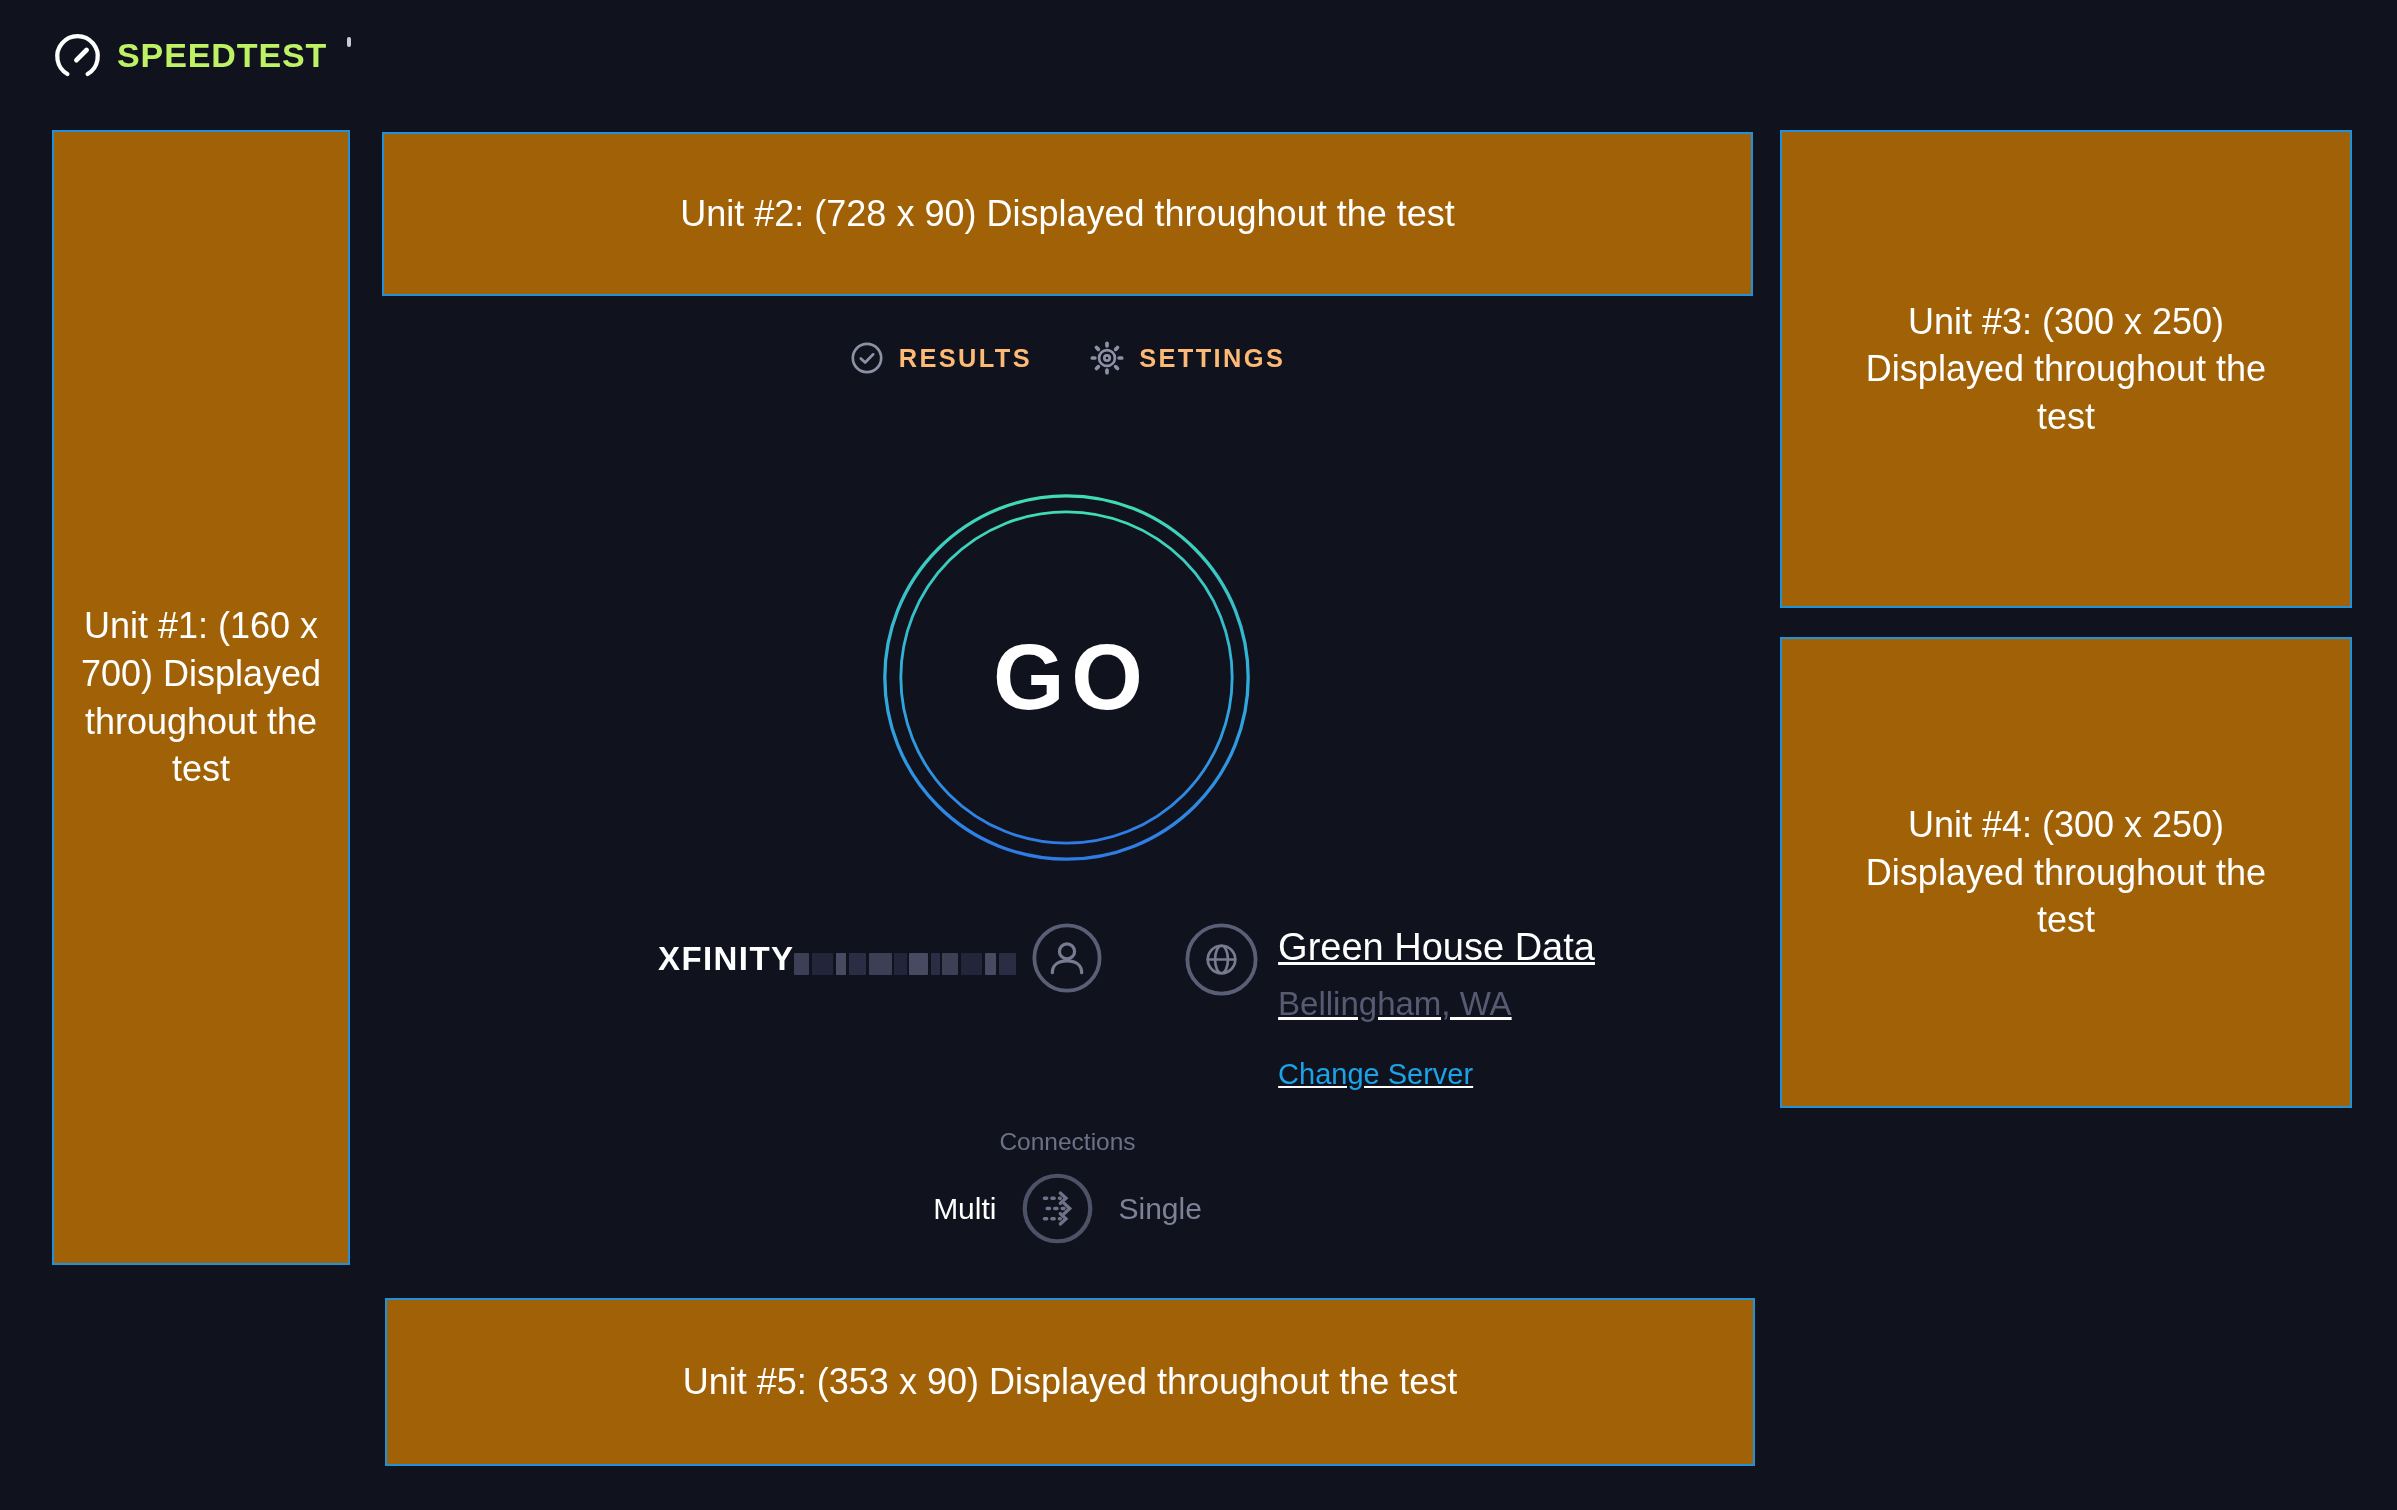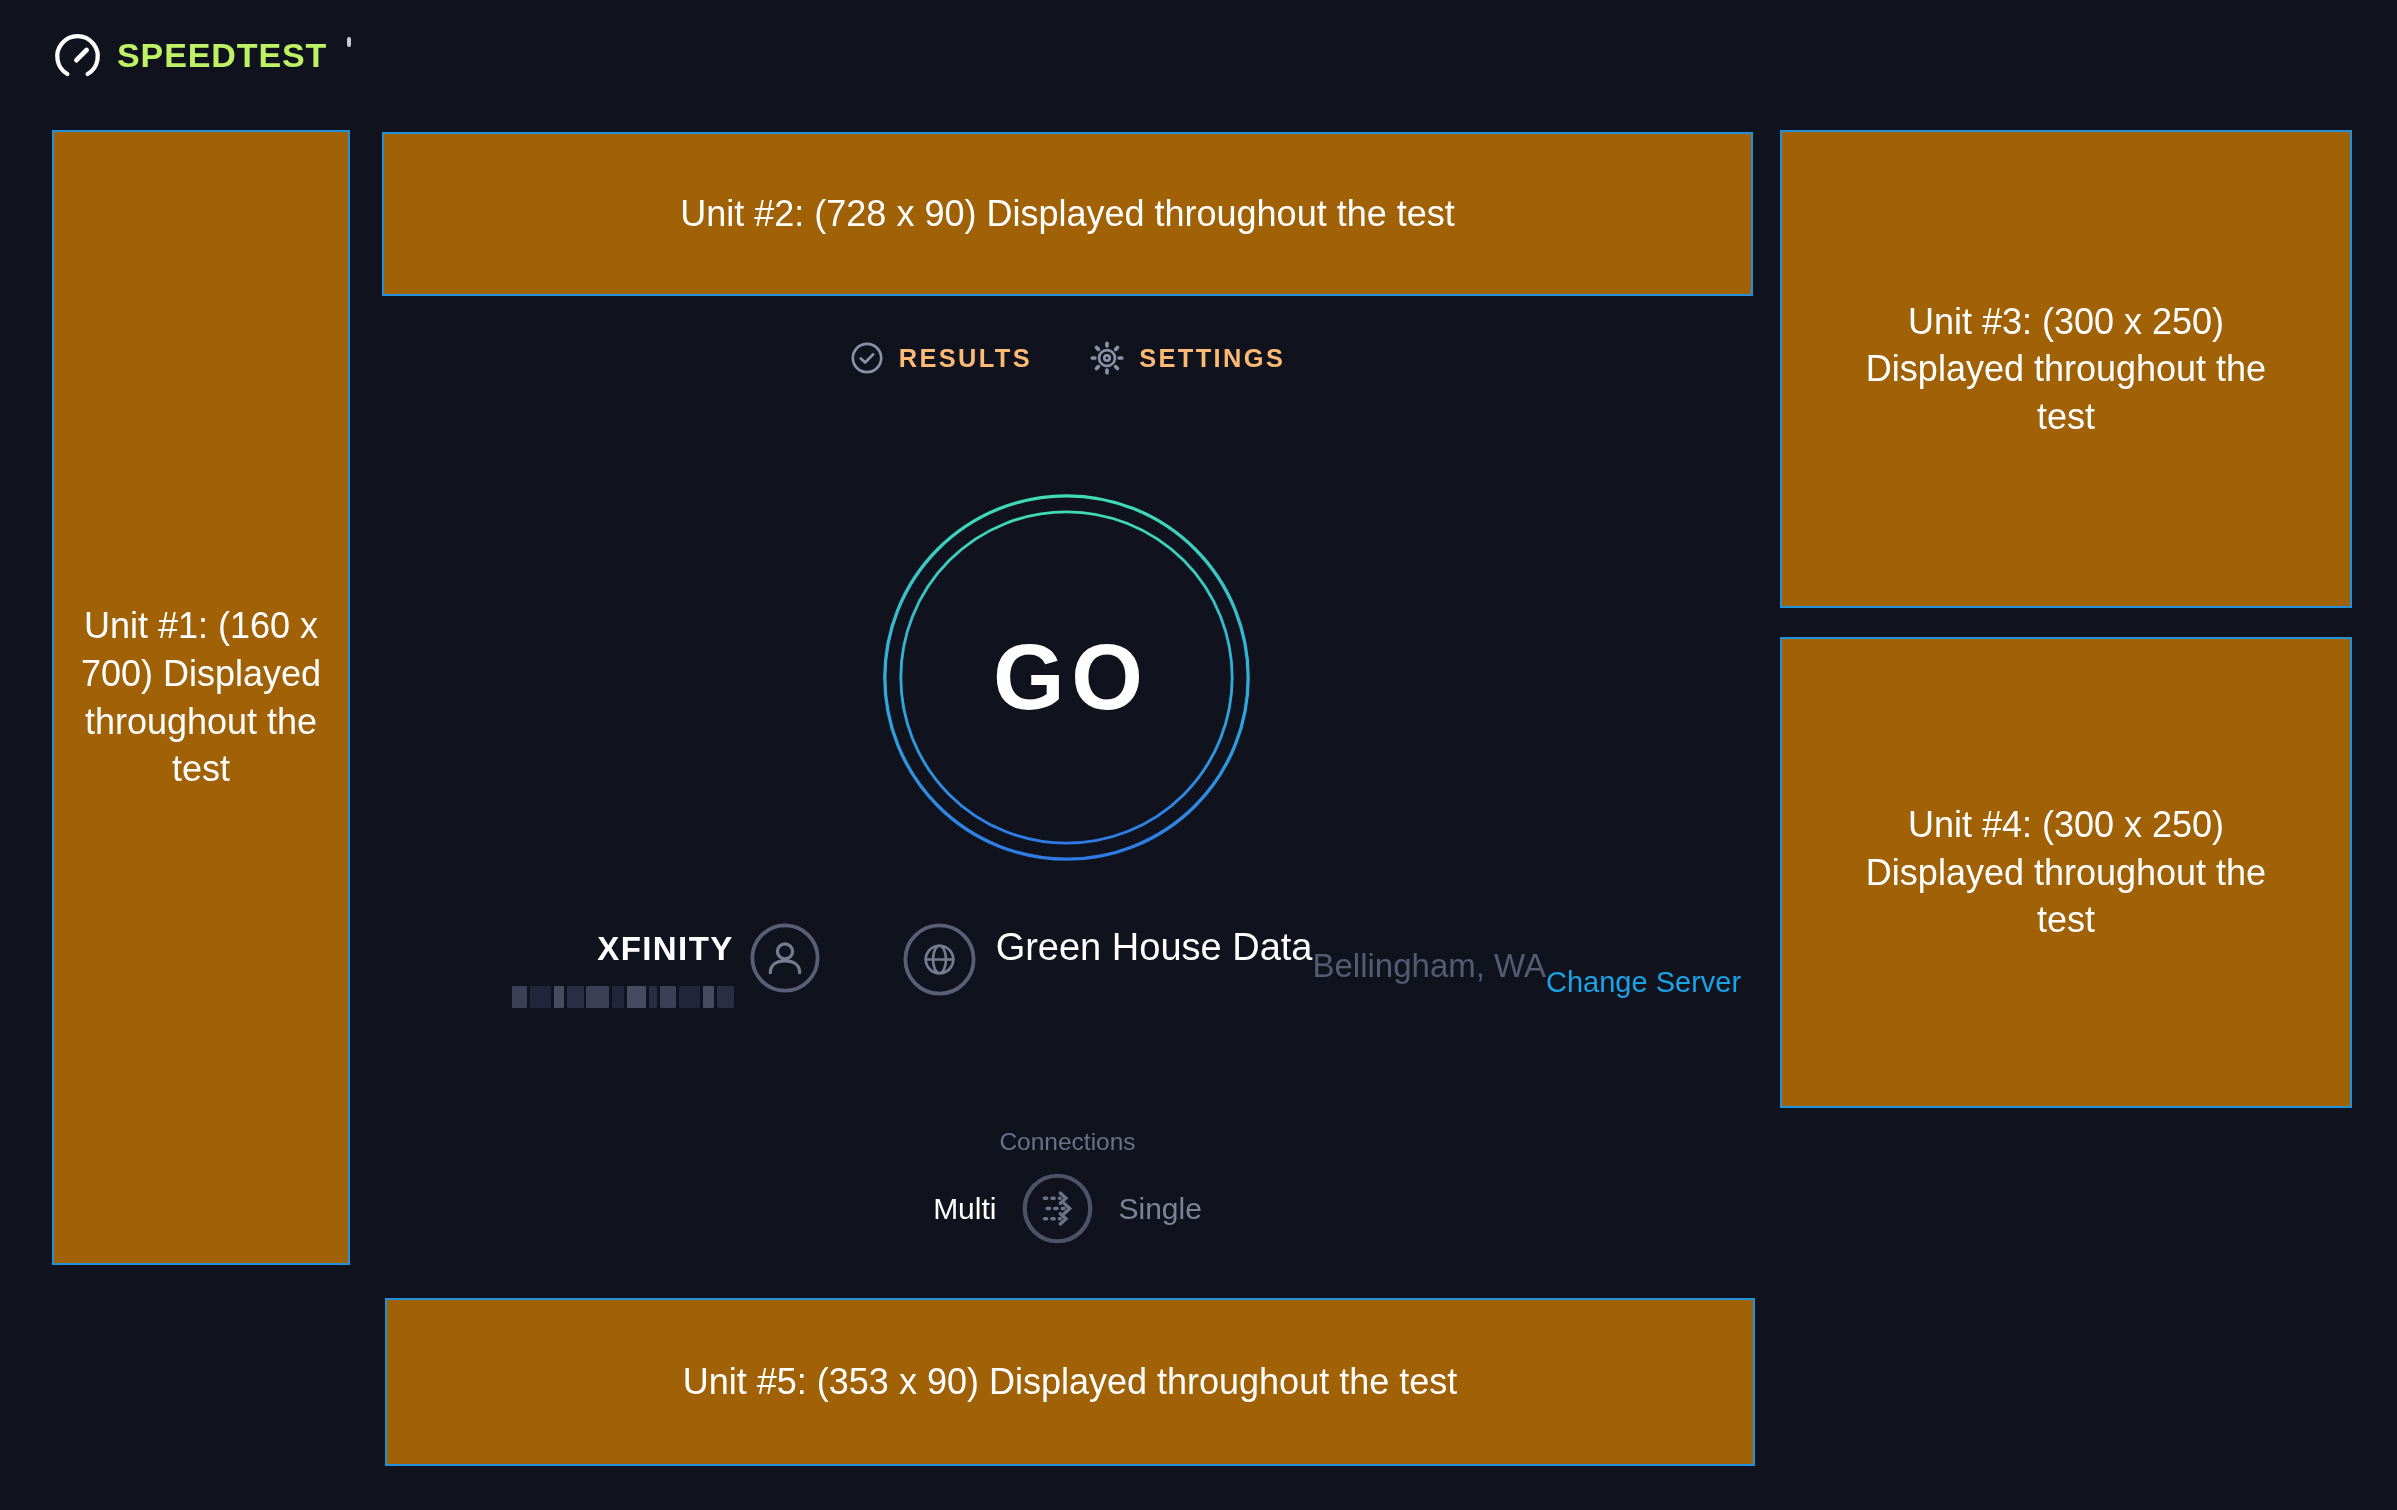--- a/index.html
+++ b/index.html
@@ -67,32 +67,32 @@
     color:#ffffff;
   }
 
   
   .info-row {
     position:absolute; left:382px; top:923px; width:1371px;
     display:flex; justify-content:center; align-items:flex-start;
     transform:translateX(59px);
   }
   .isp-block { display:flex; align-items:flex-start; gap:16px; }
-  .isp-text { display:flex; flex-direction:column; align-items:flex-end; padding-top:8.5px;text-align:right; }
+  .isp-text { display:flex; flex-direction:row; align-items:flex-end; padding-top:8.5px;text-align:right; }
   .isp-name { font-size:33px; font-weight:600; letter-spacing:1.4px; color:#ffffff; line-height:1; }
   .redacted-row { margin-top:21px; display:flex; gap:2.8px; height:22.6px; align-items:stretch; }
   .redacted-row span { display:inline-block; border-radius:0.9px; }
   .redacted-row span:nth-child(4n+1){ background:#3c3f55; }
   .redacted-row span:nth-child(4n+2){ background:#23253a; }
   .redacted-row span:nth-child(4n+3){ background:#474a60; }
   .redacted-row span:nth-child(4n+4){ background:#2b2d44; }
   .icon-circle { color:#5b5f75; display:flex; }
   .info-gap { width:83px; }
   .server-block { display:flex; align-items:flex-start; gap:20px; }
-  .server-text { display:flex; flex-direction:row; padding-top:4.7px; }
+  .server-text { display:flex; flex-direction:column; padding-top:4.7px;text-decoration:underline; }
   .server-name { font-size:38px; font-weight:500; color:#ffffff; line-height:1; }
   .server-loc { margin-top:21.7px; font-size:33px; color:#565b72; line-height:1; }
   .server-change { margin-top:40px; font-size:29px; color:#1ba3e8; line-height:1; cursor:pointer; }
 
   
   .connections-label {
     position:absolute; left:382px; top:1128px; width:1371px;
     text-align:center; font-size:24.5px; color:#6d7188;
   }
   .mode-row {

